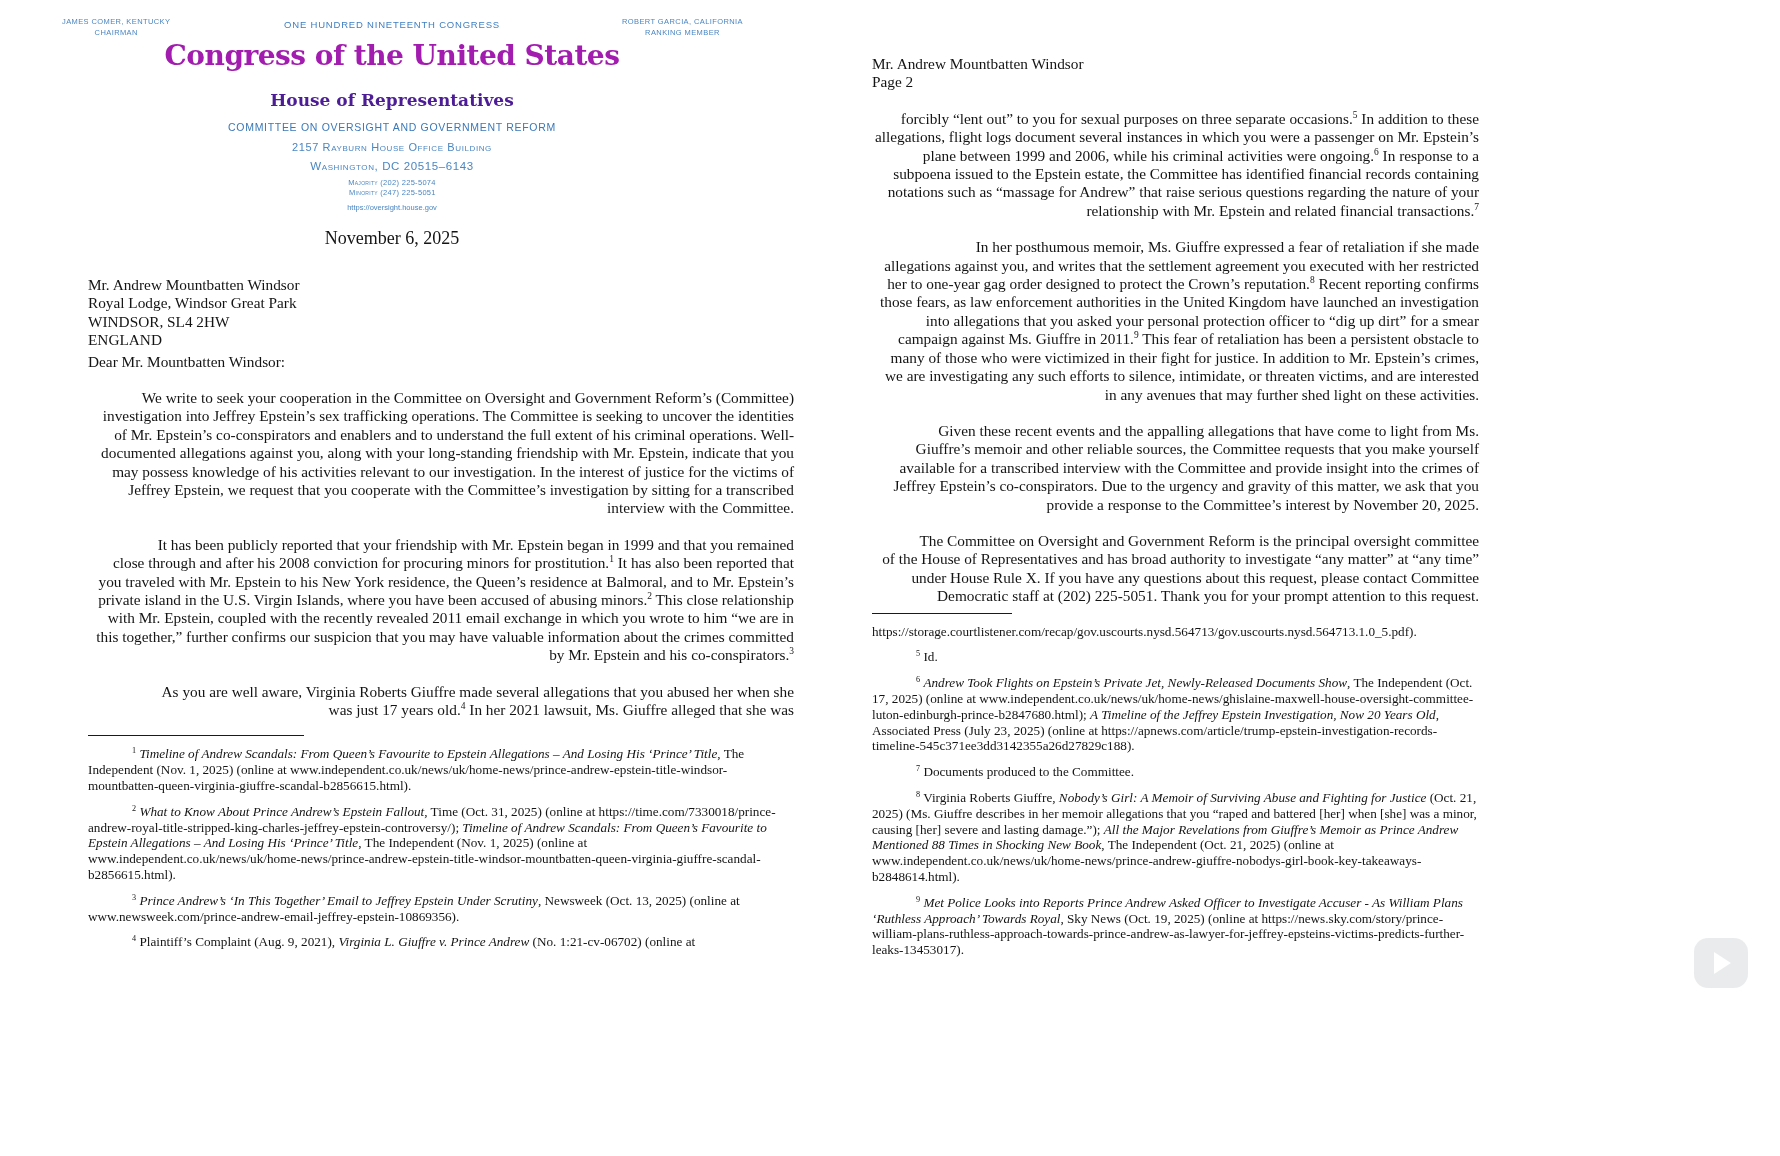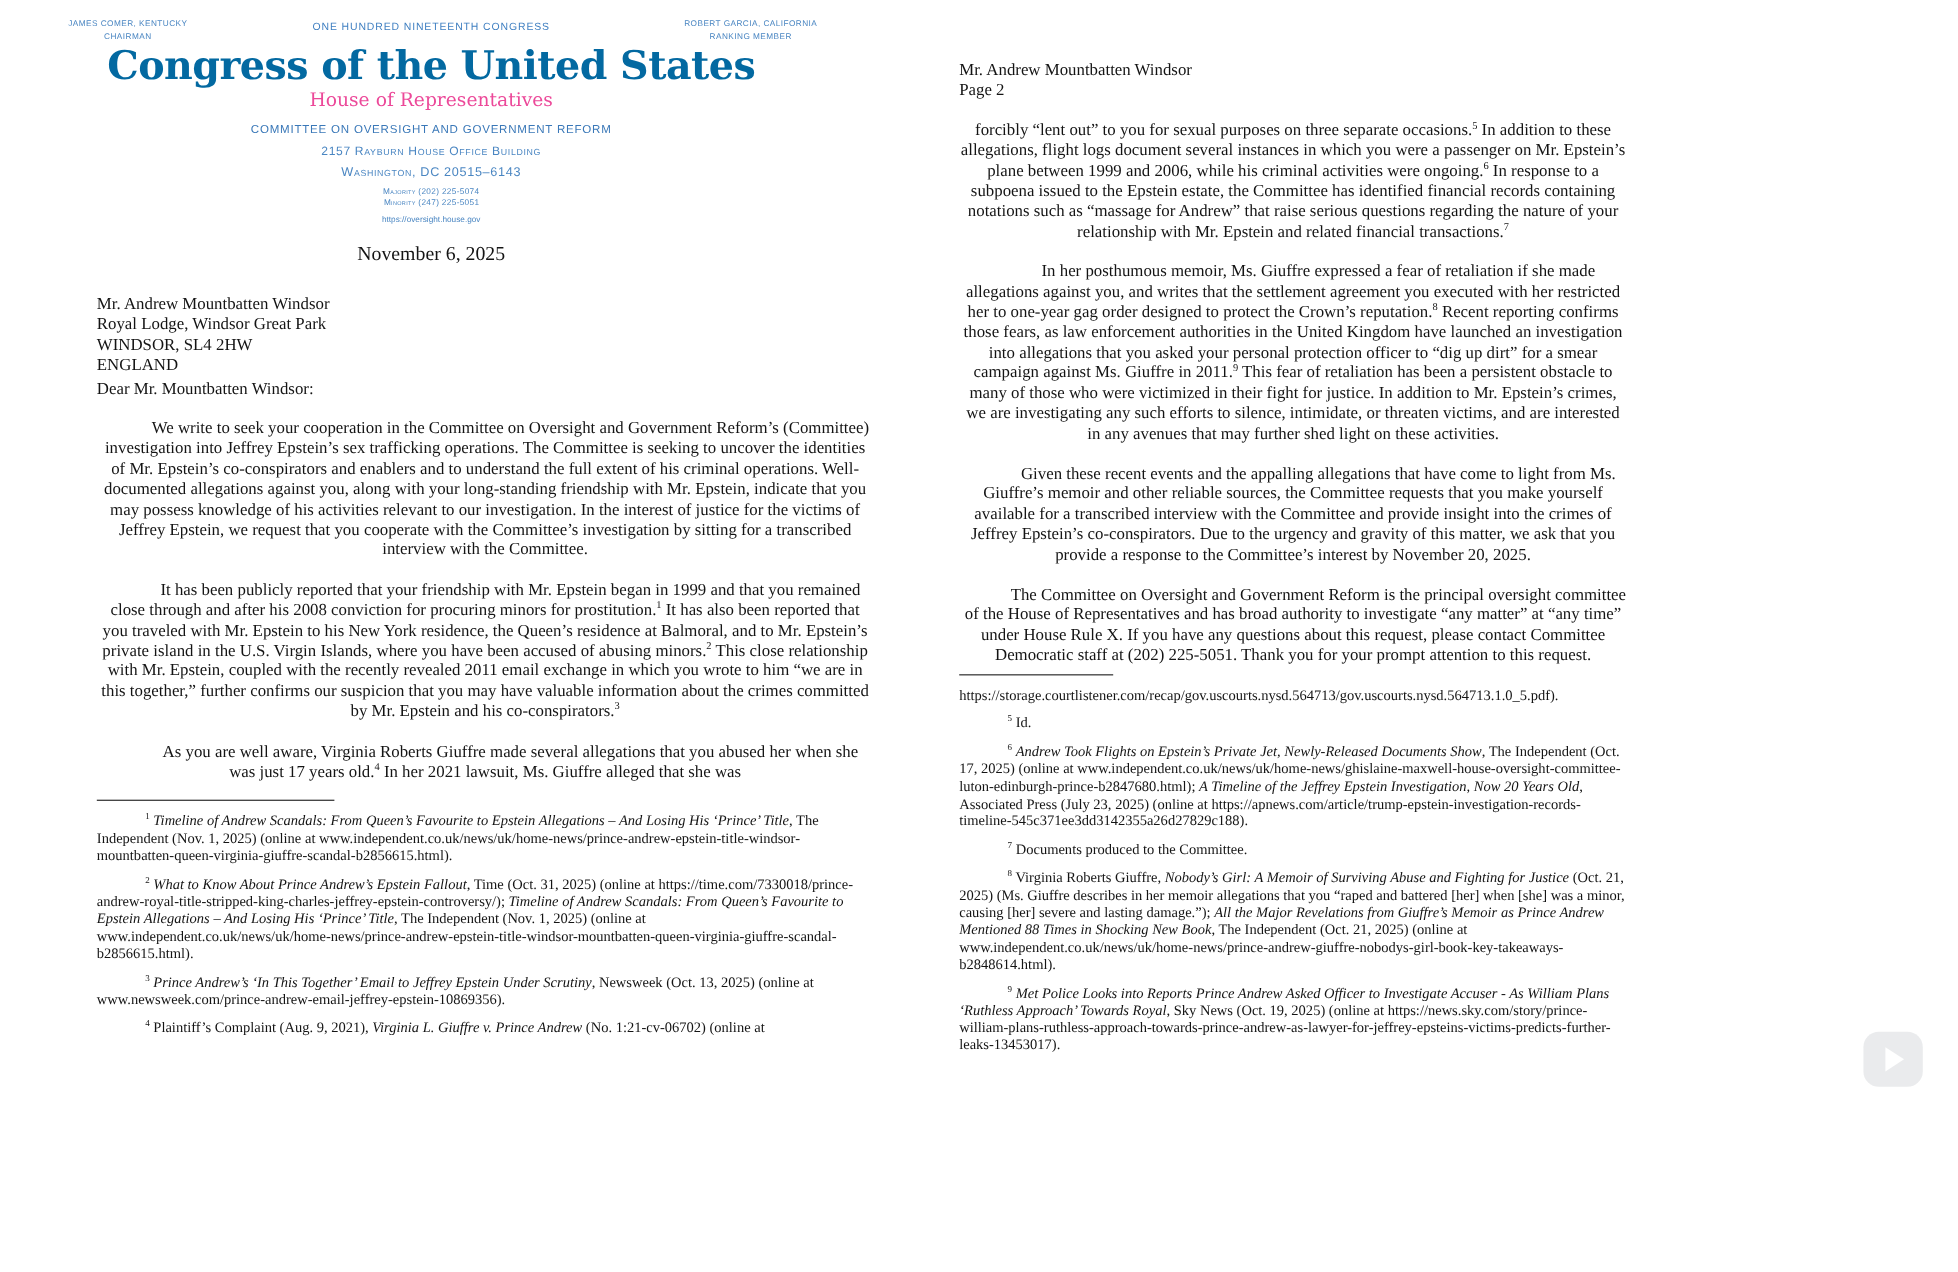--- a/index.html
+++ b/index.html
@@ -14,41 +14,41 @@
   .corner-right{left:622px;top:16px;}
 
   .page{position:absolute;top:0;}
   .page-1{left:88px;width:706px;}
   .page-2{left:872px;width:607px;top:55px;}
 
   .lh-center{width:608px;margin:0;text-align:center;}
   .lh-congress{margin-top:19px;font-family:"Liberation Sans", sans-serif;
     font-size:9.5px;letter-spacing:.8px;color:#3f7fc1;}
   .lh-title{margin-top:9px;font-family:"DejaVu Serif", serif;font-weight:700;
-    font-size:36px;color:#0369a1;letter-spacing:-.5px;}
-  .lh-subtitle{margin-top:0;font-family:"DejaVu Serif", serif;font-weight:400;
-    font-size:17px;color:#ec4899;}
+    font-size:28px;color:#a21caf;letter-spacing:-.5px;}
+  .lh-subtitle{margin-top:18px;font-family:"DejaVu Serif", serif;font-weight:700;
+    font-size:17px;color:#4c1d95;}
   .lh-committee{margin-top:11px;font-family:"Liberation Sans", sans-serif;
     font-size:10.5px;letter-spacing:.7px;color:#3a78b8;}
   .lh-building{margin-top:8px;font-family:"Liberation Sans", sans-serif;
     font-variant:small-caps;font-size:11px;letter-spacing:.6px;color:#4a86c2;}
   .lh-city{margin-top:7px;font-family:"Liberation Sans", sans-serif;
     font-variant:small-caps;font-size:11.5px;letter-spacing:.6px;color:#4a86c2;}
   .lh-phones{margin-top:6px;display:inline-block;text-align:right;
     font-family:"Liberation Sans", sans-serif;font-variant:small-caps;
     font-size:7.5px;letter-spacing:.3px;color:#4a86c2;line-height:1.35;}
   .lh-site{margin-top:4px;font-family:Liberation Sans, sans-serif;
     font-size:7.5px;color:#4a86c2;text-align:center;}
   .date-line{margin-top:16px;font-size:18px;}
 
   .addr{margin-top:27px;font-size:15.3px;line-height:18.2px;}
   .salutation{margin-top:4px;font-size:15.3px;}
 
   p.body-par{margin:18px 0 0 0;font-size:15.3px;line-height:18.4px;
-    text-indent:46px;text-align:center;}
+    text-indent:46px;text-align:right;}
   p.body-par.no-indent{text-indent:0;}
   sup{font-size:.62em;vertical-align:super;line-height:0;}
 
   .fn-rule{border:0;border-top:1.6px solid #1a1a1a;width:216px;margin:16px 0 0 0;}
   .fn-rule.short{width:140px;margin-top:7px;}
   p.footnote{margin:10px 0 0 0;font-size:13.2px;line-height:15.8px;
     text-indent:44px;}
   p.footnote.no-indent{text-indent:0;}
 
   .p2-header{font-size:15.3px;line-height:18.4px;}

